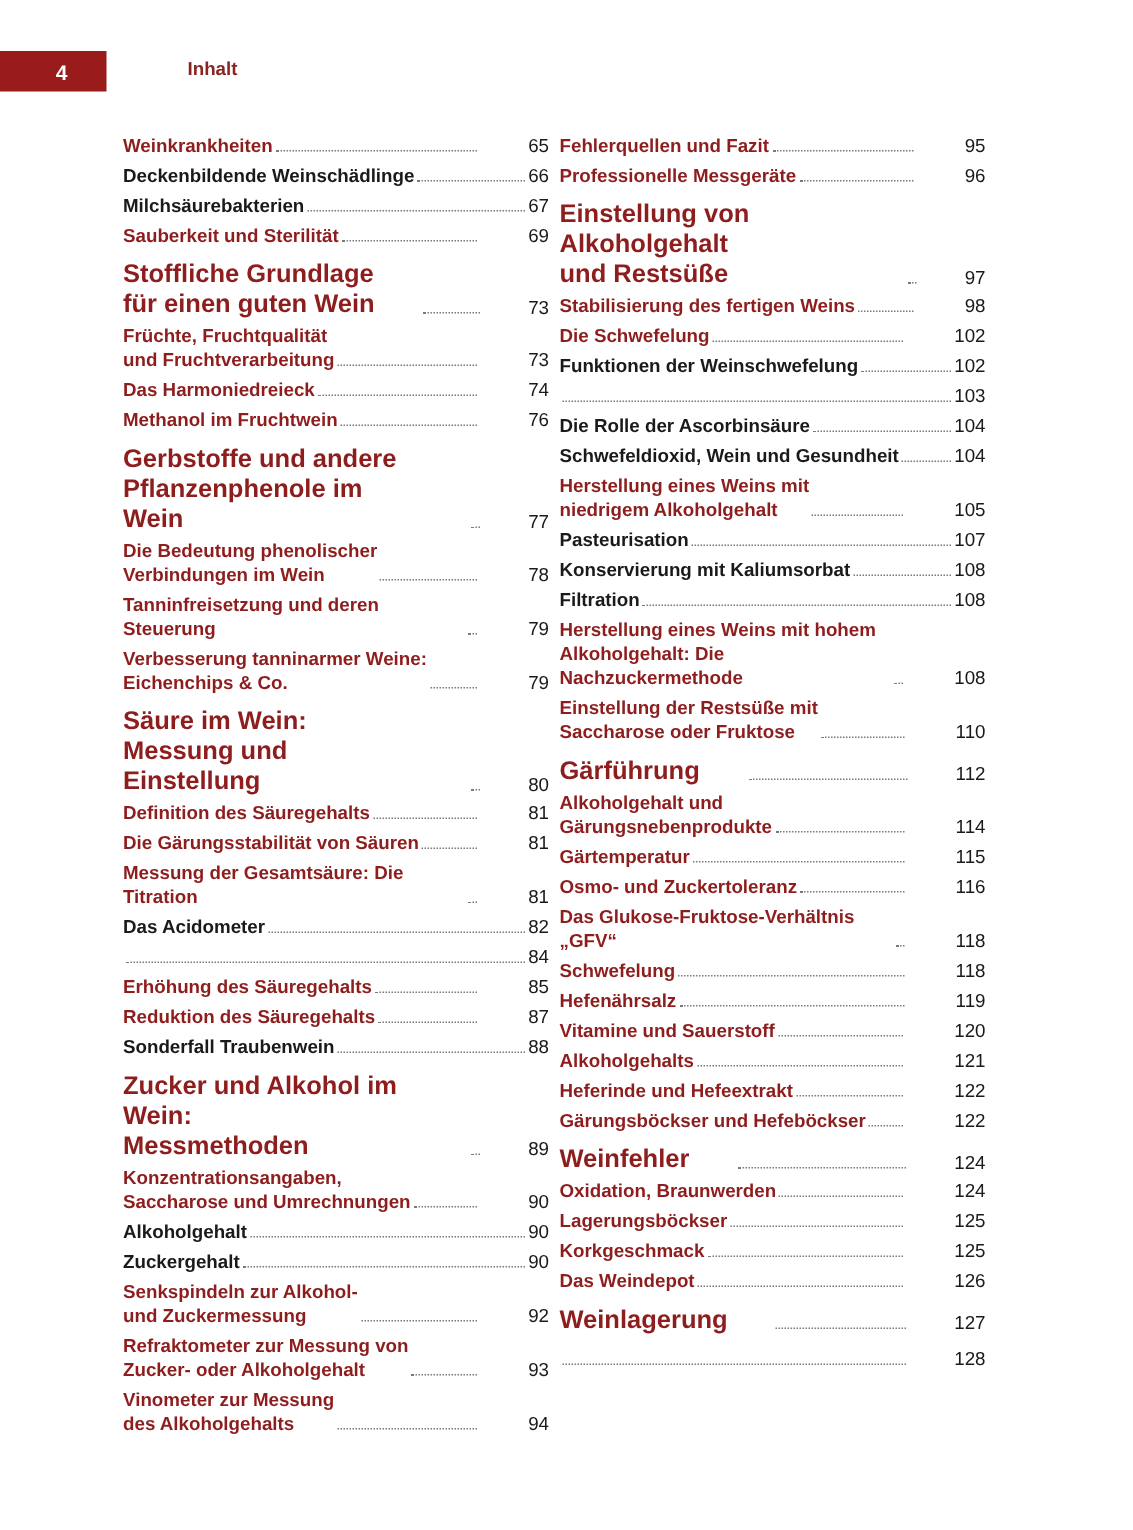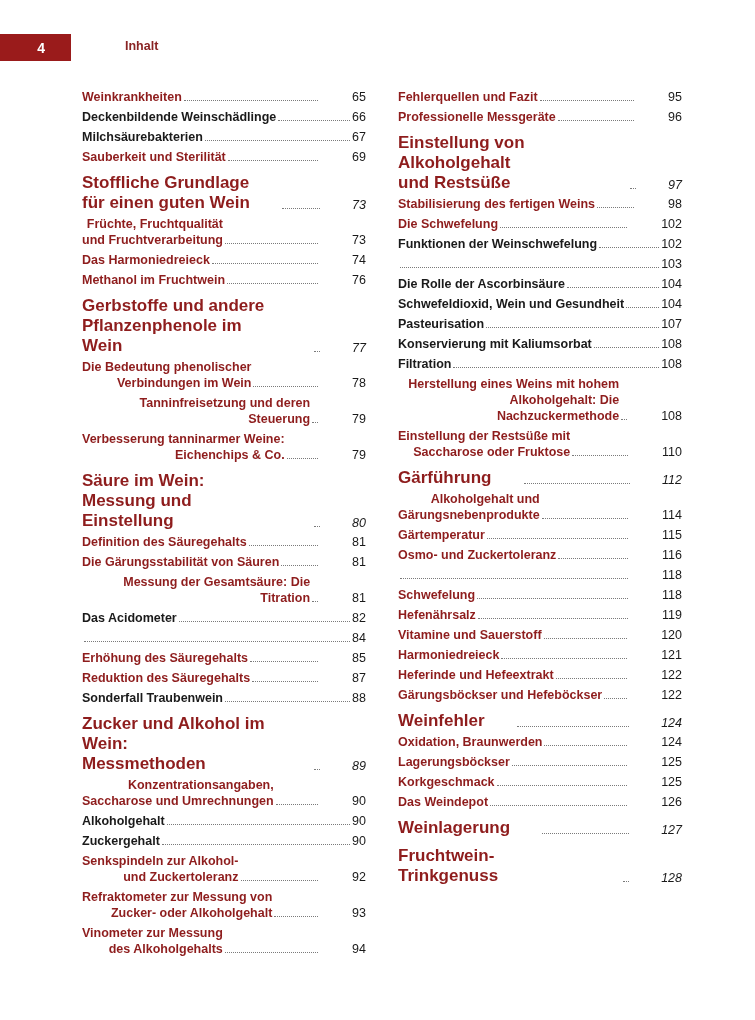--- a/index.html
+++ b/index.html
@@ -5,31 +5,31 @@
   html, body { margin:0; padding:0; background:#ffffff; }
   body { width:755px; height:1020px; position:relative; overflow:hidden;
          font-family:"DejaVu Sans", "Liberation Sans", sans-serif; }
   .pagebar { position:absolute; left:0; top:34px; width:71px; height:27px; background:#9a1b1b;
              display:flex; align-items:center; justify-content:flex-end; box-sizing:border-box; padding-right:26px; }
   .pagenum { color:#ffffff; font-weight:bold; font-size:14px; font-family:"Liberation Sans", sans-serif; }
   .runhead { position:absolute; left:85px; top:39px; color:#8a2424; font-weight:bold; font-size:12.5px;
              font-family:"Liberation Sans", sans-serif;padding-left:40px; }
   .col { position:absolute; top:89px; width:284px; }
   .col.left { left:82px; }
-  .col.right { left:398px; }
+  .col.right { left:373px; }
   .entry { display:flex; align-items:flex-end; color:#1a1a1a; margin-bottom:4px;
            font-family:"Liberation Sans", sans-serif; }
   .entry .t { flex:0 1 auto; white-space:pre-line; }
   .entry .dots { flex:1 1 auto; border-bottom:1px dotted #7a7a7a; margin:0 2px 4px 2px; min-width:6px; }
   .entry .p { flex:0 0 auto; font-weight:normal; color:#1a1a1a; }
   .entry.sub { font-size:12.5px; font-weight:bold; line-height:16px;align-items:flex-end; }
-  .entry.sec { font-size:12.5px; font-weight:bold; line-height:16px; color:#8e1d1d;text-align:right; }
+  .entry.sec { font-size:12.5px; font-weight:bold; line-height:16px; color:#8e1d1d; }
   .entry.sec .p { color:#1a1a1a; font-size:12.5px;margin-left:32px; }
   .entry.ch { font-size:17px; font-weight:bold; line-height:20px; color:#8e1d1d; margin-top:8px; margin-bottom:3px;gap:30px; }
-  .entry.ch .p { color:#1a1a1a; font-size:12.5px; line-height:16px;font-style:italic; }
+  .entry.ch .p { color:#1a1a1a; font-size:12.5px; line-height:16px; }
   .entry.ch .dots { margin-bottom:4px; }
   .entry.sec .t, .entry.ch .t { color:#8e1d1d; }
 </style>
 </head>
 <body>
 
 <div class="pagebar">
   <span class="pagenum">4</span>
 </div>
 <div class="runhead">Inhalt</div>
@@ -162,21 +162,21 @@
       <span class="dots"></span>
       <span class="p">90</span>
     </div>
     <div class="entry sub">
       <span class="t">Zuckergehalt</span>
       <span class="dots"></span>
       <span class="p">90</span>
     </div>
     <div class="entry sec">
       <span class="t">Senkspindeln zur Alkohol-
-und Zuckertoleranz</span>
+und Zuckermessung</span>
       <span class="dots"></span>
       <span class="p">92</span>
     </div>
     <div class="entry sec">
       <span class="t">Refraktometer zur Messung von
 Zucker- oder Alkoholgehalt</span>
       <span class="dots"></span>
       <span class="p">93</span>
     </div>
     <div class="entry sec">
@@ -225,20 +225,26 @@
     <div class="entry sub">
       <span class="t">Die Rolle der Ascorbinsäure</span>
       <span class="dots"></span>
       <span class="p">104</span>
     </div>
     <div class="entry sub">
       <span class="t">Schwefeldioxid, Wein und Gesundheit</span>
       <span class="dots"></span>
       <span class="p">104</span>
     </div>
+    <div class="entry sec">
+      <span class="t">Herstellung eines Weins mit
+niedrigem Alkoholgehalt</span>
+      <span class="dots"></span>
+      <span class="p">105</span>
+    </div>
     <div class="entry sub">
       <span class="t">Pasteurisation</span>
       <span class="dots"></span>
       <span class="p">107</span>
     </div>
     <div class="entry sub">
       <span class="t">Konservierung mit Kaliumsorbat</span>
       <span class="dots"></span>
       <span class="p">108</span>
     </div>
@@ -274,40 +280,41 @@
       <span class="t">Gärtemperatur</span>
       <span class="dots"></span>
       <span class="p">115</span>
     </div>
     <div class="entry sec">
       <span class="t">Osmo- und Zuckertoleranz</span>
       <span class="dots"></span>
       <span class="p">116</span>
     </div>
     <div class="entry sec">
+      <span class="t">Das Glukose-Fruktose-Verhältnis „GFV“</span>
       <span class="dots"></span>
       <span class="p">118</span>
     </div>
     <div class="entry sec">
       <span class="t">Schwefelung</span>
       <span class="dots"></span>
       <span class="p">118</span>
     </div>
     <div class="entry sec">
       <span class="t">Hefenährsalz</span>
       <span class="dots"></span>
       <span class="p">119</span>
     </div>
     <div class="entry sec">
       <span class="t">Vitamine und Sauerstoff</span>
       <span class="dots"></span>
       <span class="p">120</span>
     </div>
     <div class="entry sec">
-      <span class="t">Harmoniedreieck</span>
+      <span class="t">Alkoholgehalts</span>
       <span class="dots"></span>
       <span class="p">121</span>
     </div>
     <div class="entry sec">
       <span class="t">Heferinde und Hefeextrakt</span>
       <span class="dots"></span>
       <span class="p">122</span>
     </div>
     <div class="entry sec">
       <span class="t">Gärungsböckser und Hefeböckser</span>
@@ -338,17 +345,16 @@
       <span class="t">Das Weindepot</span>
       <span class="dots"></span>
       <span class="p">126</span>
     </div>
     <div class="entry ch">
       <span class="t">Weinlagerung</span>
       <span class="dots"></span>
       <span class="p">127</span>
     </div>
     <div class="entry ch">
-      <span class="t">Fruchtwein-Trinkgenuss</span>
       <span class="dots"></span>
       <span class="p">128</span>
     </div>
   </div>
 
 </body></html>

